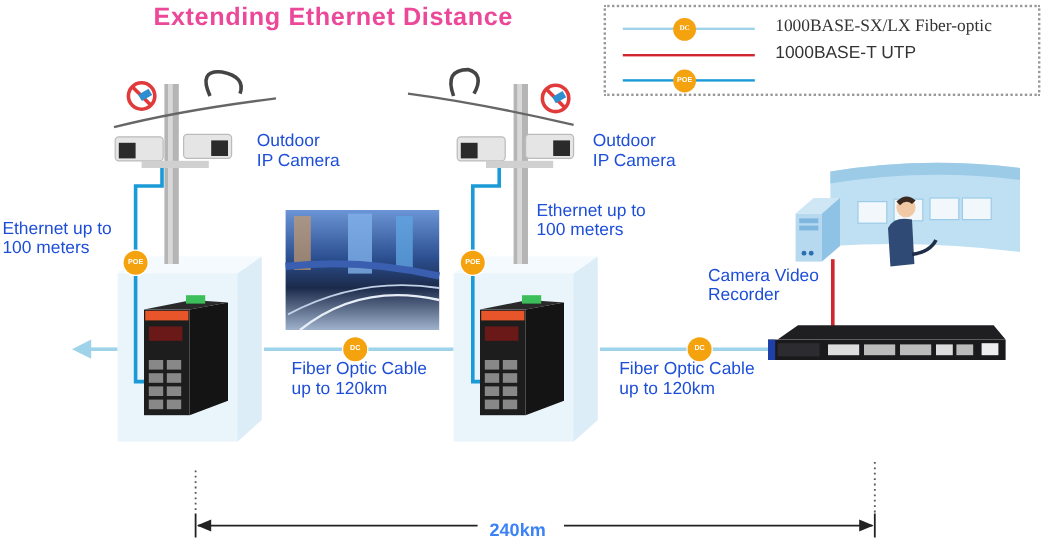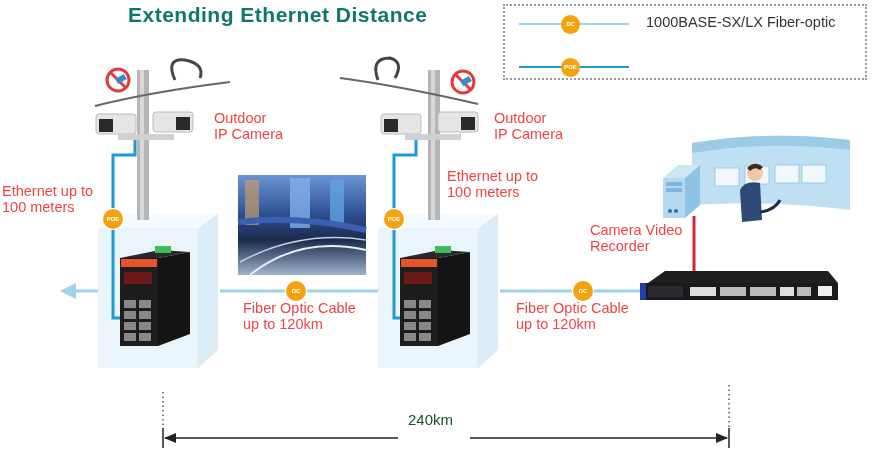--- a/index.html
+++ b/index.html
@@ -1,37 +1,41 @@
 <!DOCTYPE html>
 <html><head>
 <meta charset="utf-8">
 <style>
   html, body { margin: 0; padding: 0; background: #ffffff; }
   body { width: 878px; height: 457px; position: relative; overflow: hidden;
          font-family: "Liberation Sans", sans-serif; color: #222; }
   .abs { position: absolute; }
-  .title { left: 128px; top: 3px; font-size: 21px; font-weight: bold; color: #0f766e; letter-spacing: 0.5px; white-space: nowrap; }
+  .title { left: 128px; top: 3px; font-size: 21px; font-weight: bold; color: #ec4899; letter-spacing: 0.5px; white-space: nowrap; }
   .legend { left: 503px; top: 4px; width: 364px; height: 76px; border: 2px dotted #999; box-sizing: border-box; }
   .legend-row { position: absolute; left: 0; height: 20px; width: 360px; }
   .legend-line { position: absolute; left: 14px; top: 9px; width: 110px; height: 2px; }
   .legend-badge { position: absolute; left: 56px; top: 1px; width: 19px; height: 19px; border-radius: 50%; background: #f5a20f; color: #fff; font-size: 6px; font-weight: bold; text-align: center; line-height: 19px; }
   .legend-label { position: absolute; left: 141px; top: 0px; font-size: 14.5px; color: #333; white-space: nowrap; }
-  .label { font-size: 14.5px; color: #ef4444; line-height: 16px; white-space: pre-line; }
+  .label { font-size: 14.5px; color: #1d4ed8; line-height: 16px; white-space: pre-line; }
   .badge { width: 20px; height: 20px; border-radius: 50%; background: #f5a20f; color: #fff; font-size: 6px; font-weight: bold; text-align: center; line-height: 20px; box-shadow: 0 0 0 1px #fff; }
 </style>
 </head>
 <body>
 
 <div class="abs title">Extending  Ethernet Distance</div>
 
 <div class="abs legend">
-  <div class="legend-row" style="top:8px;">
+  <div class="legend-row" style="top:8px;font-family:Liberation Serif, serif;">
     <div class="legend-line" style="background:#9fd3ea;"></div>
     <div class="legend-badge">DC</div>
     <div class="legend-label">1000BASE-SX/LX Fiber-optic</div>
+  </div>
+  <div class="legend-row" style="top:30px;">
+    <div class="legend-line" style="background:#d0262f;"></div>
+    <div class="legend-label">1000BASE-T UTP</div>
   </div>
   <div class="legend-row" style="top:51px;">
     <div class="legend-line" style="background:#1a9ad6;"></div>
     <div class="legend-badge">POE</div>
   </div>
 </div>
 
 <svg class="abs" style="left:0;top:0;" width="878" height="457">
 
   <g>
@@ -222,13 +226,13 @@
 <div class="abs label" style="left:2px;top:183px;">Ethernet up to
 100 meters</div>
 <div class="abs label" style="left:447px;top:168px;">Ethernet up to
 100 meters</div>
 <div class="abs label" style="left:243px;top:300px;">Fiber Optic Cable
 up to 120km</div>
 <div class="abs label" style="left:516px;top:300px;">Fiber Optic Cable
 up to 120km</div>
 <div class="abs label" style="left:590px;top:222px;">Camera Video
 Recorder</div>
-<div class="abs label" style="left:408px;top:412px;font-size:15px;color:#14532d;">240km</div>
+<div class="abs label" style="left:408px;top:435px;font-size:15px;color:#3b82f6;font-weight:bold;">240km</div>
 
 </body></html>

